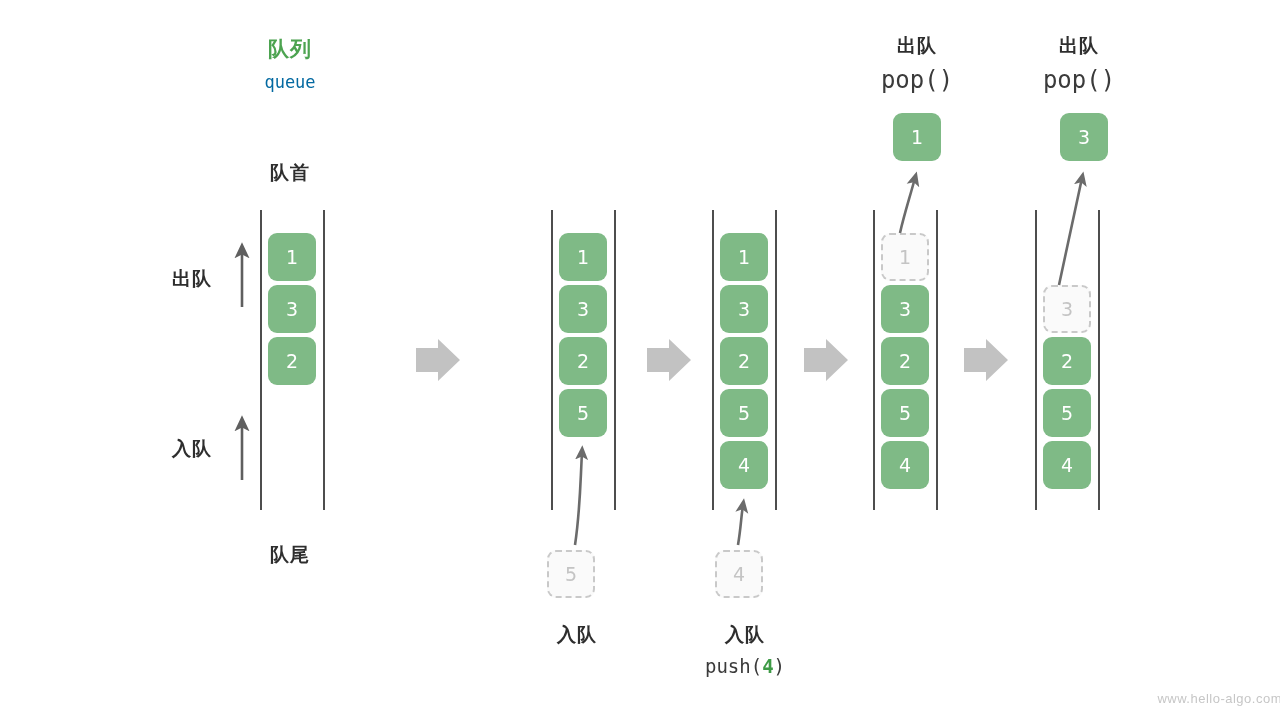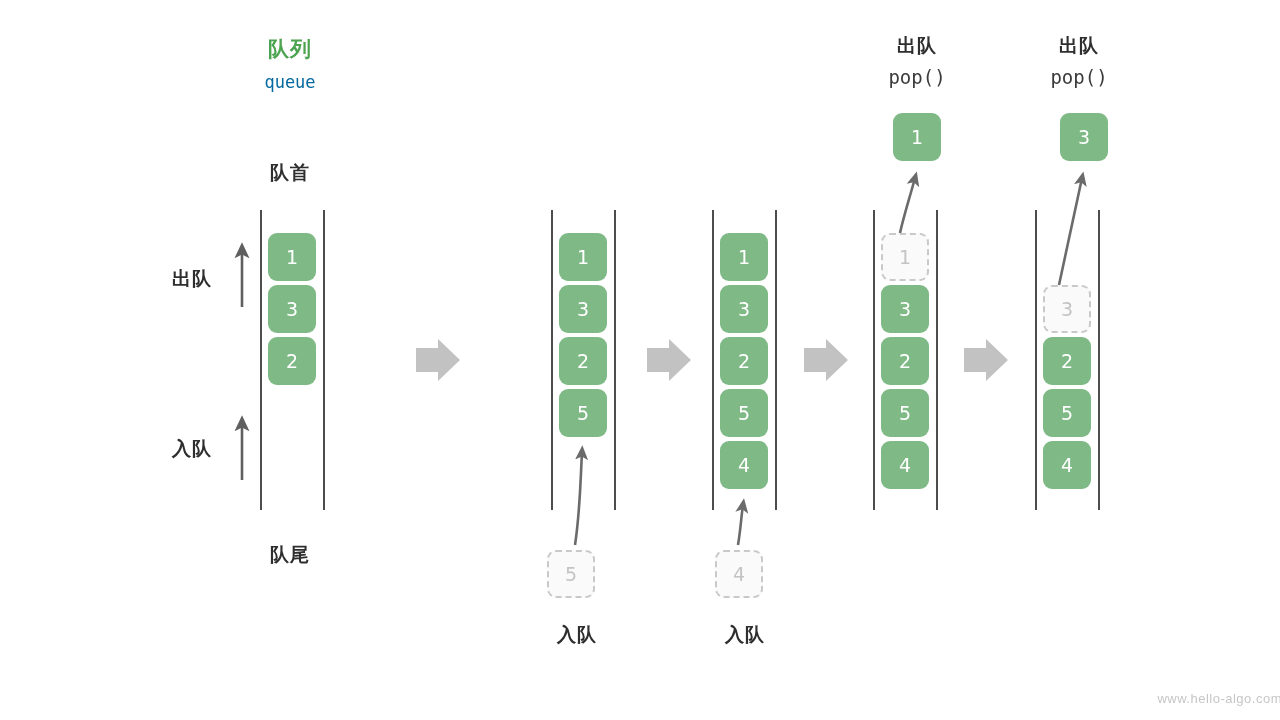--- a/index.html
+++ b/index.html
@@ -125,21 +125,21 @@
   .pop-head .ph-cn {
     font-size: 19px;
     font-weight: bold;
     color: #2e2e2e;
     letter-spacing: 1px;
     display: block;
     margin-bottom: 7px;
   }
   .pop-head .ph-code {
     font-family: "DejaVu Sans Mono", "Liberation Mono", monospace;
-    font-size: 19px;
+    font-size: 24px;
     color: #3b3b3b;
     display: block;
   }
 
   
   .watermark {
     position: absolute;
     right: 22px;
     bottom: 14px;
     font-family: Liberation Sans, sans-serif;
@@ -190,20 +190,21 @@
   <div class="rail" style="left:688px; top:210px; height:300px;"></div>
   <div class="rail" style="left:751px; top:210px; height:300px;"></div>
   <div class="cell" style="left:696px; top:233px;">1</div>
   <div class="cell" style="left:696px; top:285px;">3</div>
   <div class="cell" style="left:696px; top:337px;">2</div>
   <div class="cell" style="left:696px; top:389px;">5</div>
   <div class="cell" style="left:696px; top:441px;">4</div>
   <div class="cell ghost" style="left:691px; top:550px;">4</div>
   <div class="op-caption" style="left:626px; top:622px; width:190px;">
     <span class="op-cn">入队</span>
+    <span class="op-code"><span>push(</span><span class="num">4</span><span>)</span></span>
   </div>
 
   <div class="pop-head" style="left:818px; top:33px; width:150px;">
     <span class="ph-cn">出队</span>
     <span class="ph-code">pop()</span>
   </div>
   <div class="cell" style="left:869px; top:113px;">1</div>
   <div class="rail" style="left:849px; top:210px; height:300px;"></div>
   <div class="rail" style="left:912px; top:210px; height:300px;"></div>
   <div class="cell ghost" style="left:857px; top:233px;">1</div>

